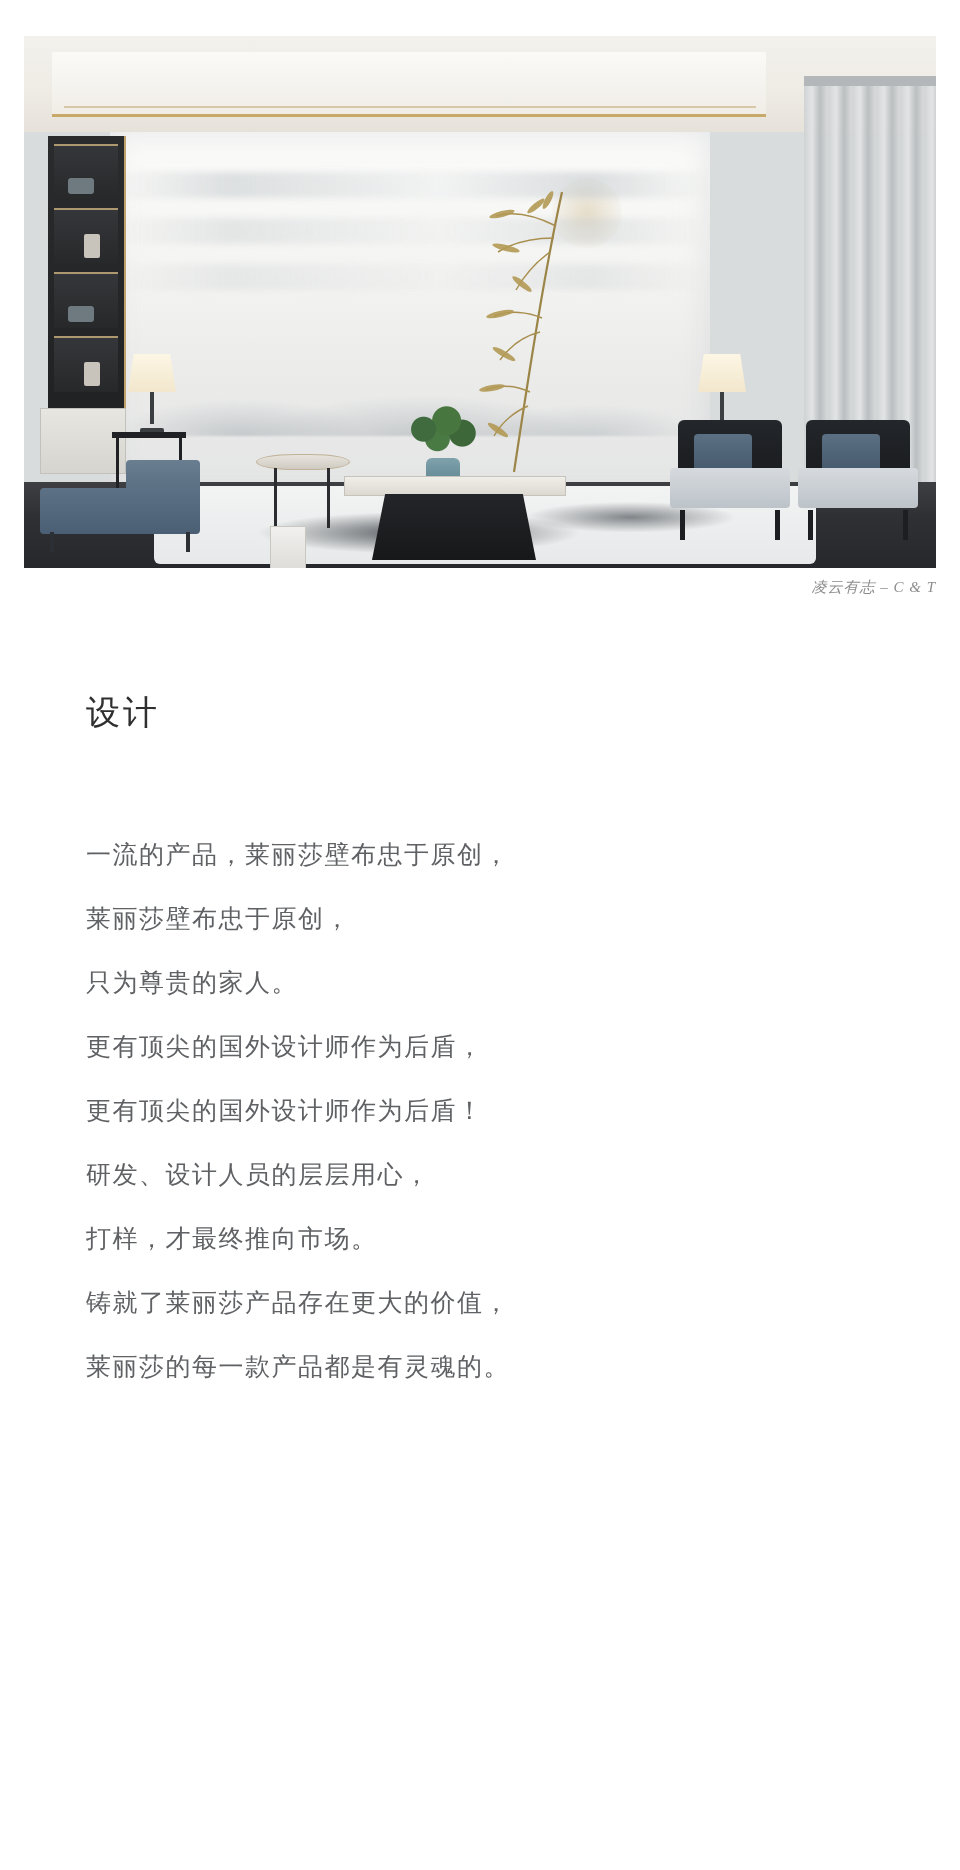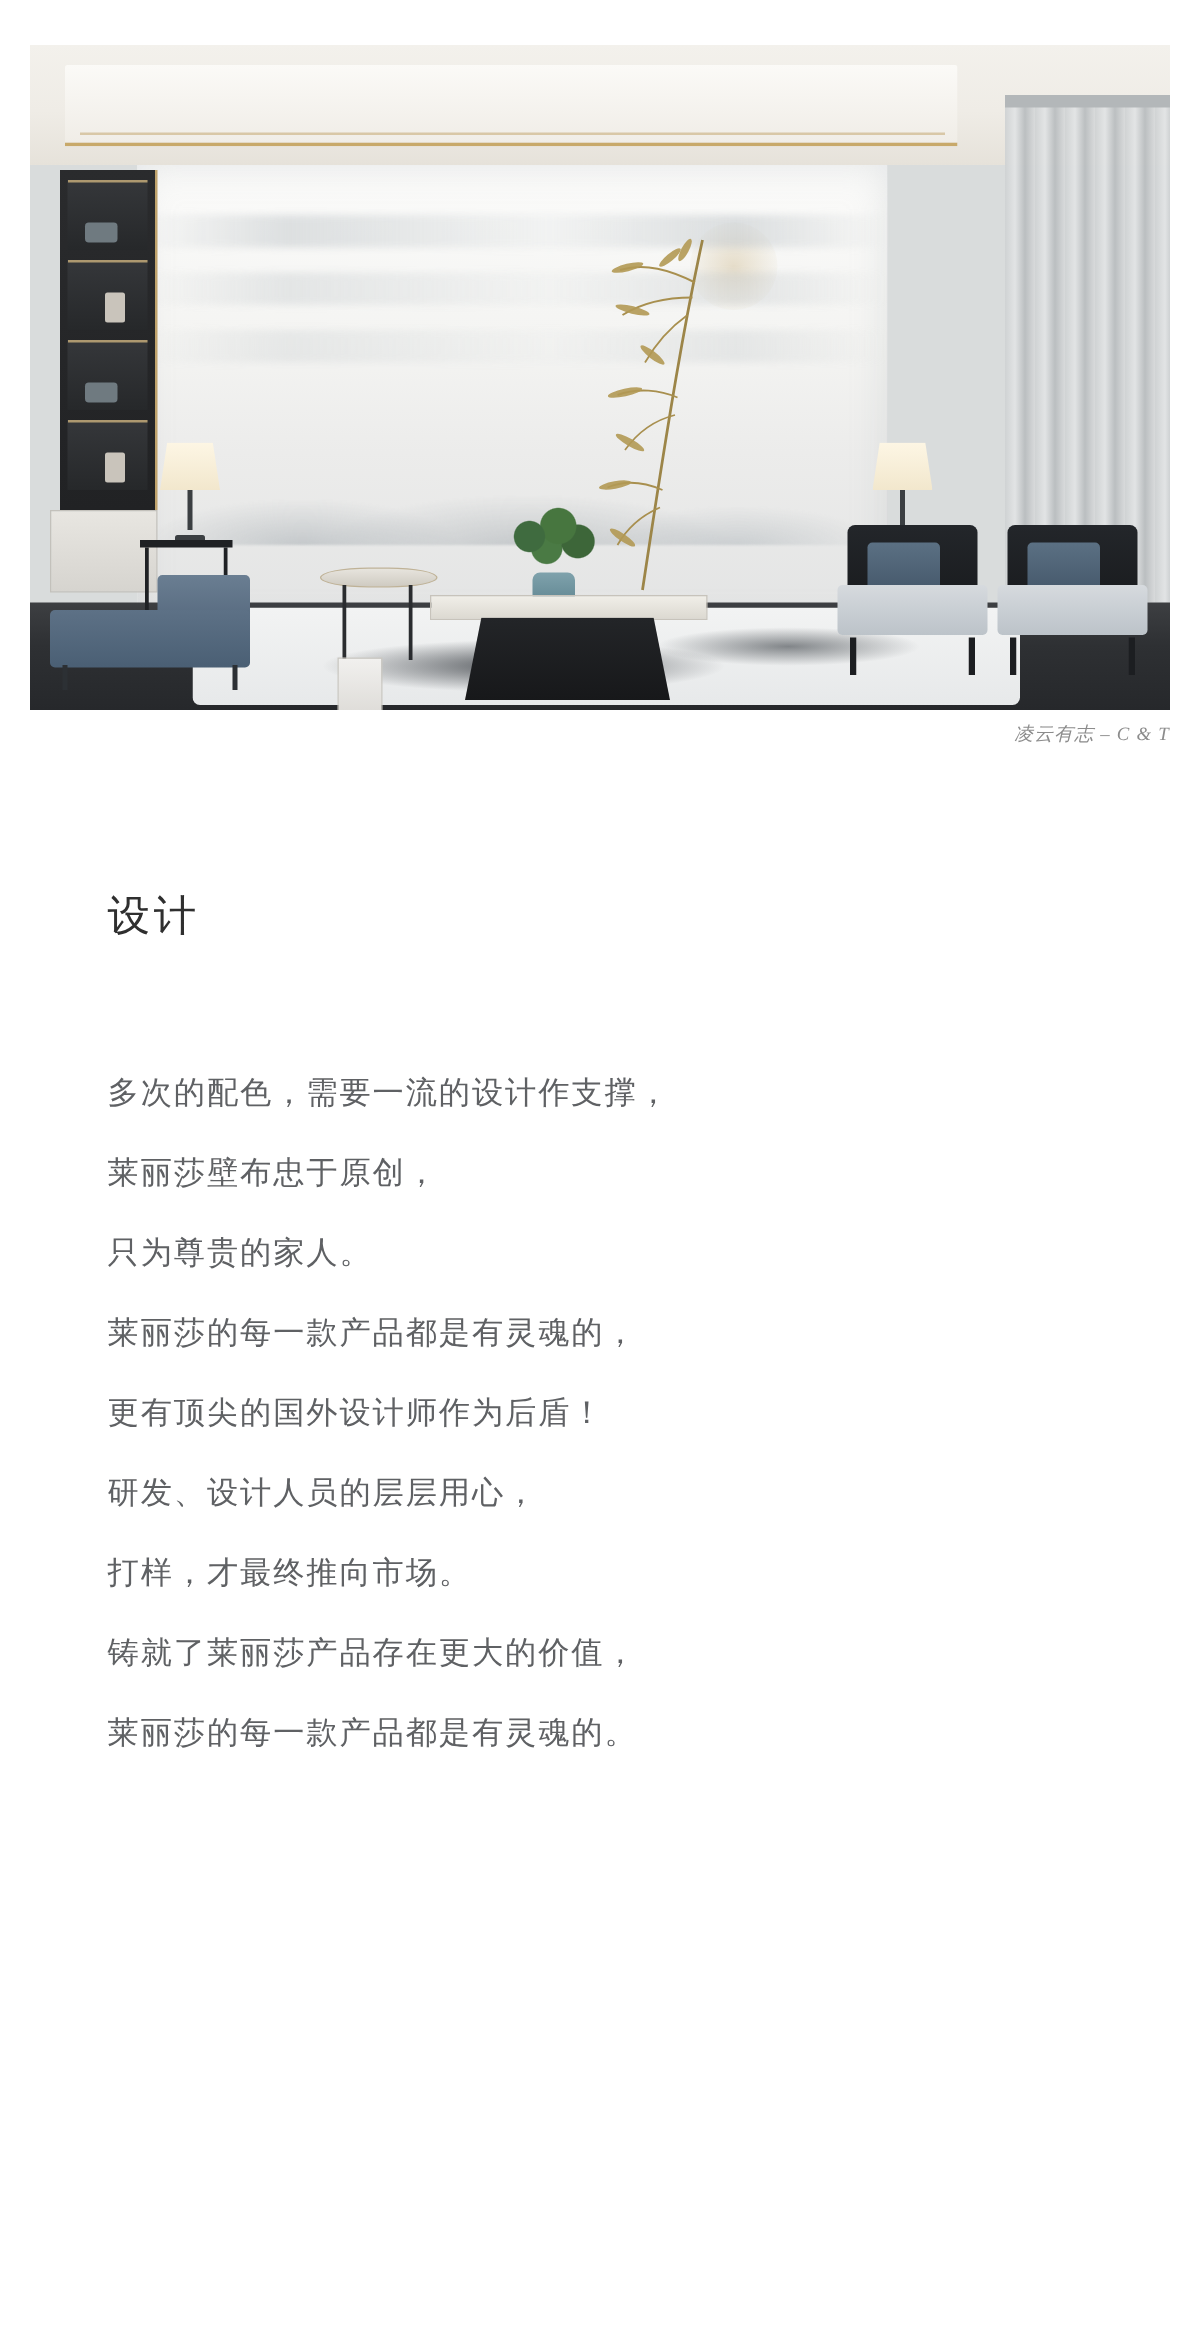--- a/index.html
+++ b/index.html
@@ -267,21 +267,20 @@
     letter-spacing: 1px;
     color: #8c8c8c;
   }
 
   
   .section {
     position: absolute;
     left: 86px;
     top: 690px;
     width: 800px;
-    margin-top: 20px;
   }
   .section-title {
     font-family: "Liberation Sans", sans-serif;
     font-size: 34px;
     font-weight: 400;
     color: #2f2f2f;
     letter-spacing: 3px;
     margin: 0 0 86px 0;
   }
   .body-lines {
@@ -420,24 +419,24 @@
       </div>
 
     </div>
   </div>
 
   <div class="caption">凌云有志 – C &amp; T</div>
 
   <div class="section">
     <h1 class="section-title">设计</h1>
     <div class="body-lines">
-      <p>多次的配色，需要一流的设计作支撑，</p>
+      <p>一流的产品，莱丽莎壁布忠于原创，</p>
       <p>莱丽莎壁布忠于原创，</p>
       <p>只为尊贵的家人。</p>
-      <p>莱丽莎的每一款产品都是有灵魂的，</p>
+      <p>更有顶尖的国外设计师作为后盾，</p>
       <p>更有顶尖的国外设计师作为后盾！</p>
       <p>研发、设计人员的层层用心，</p>
       <p>打样，才最终推向市场。</p>
       <p>铸就了莱丽莎产品存在更大的价值，</p>
       <p>莱丽莎的每一款产品都是有灵魂的。</p>
     </div>
   </div>
 
 </div>
 

